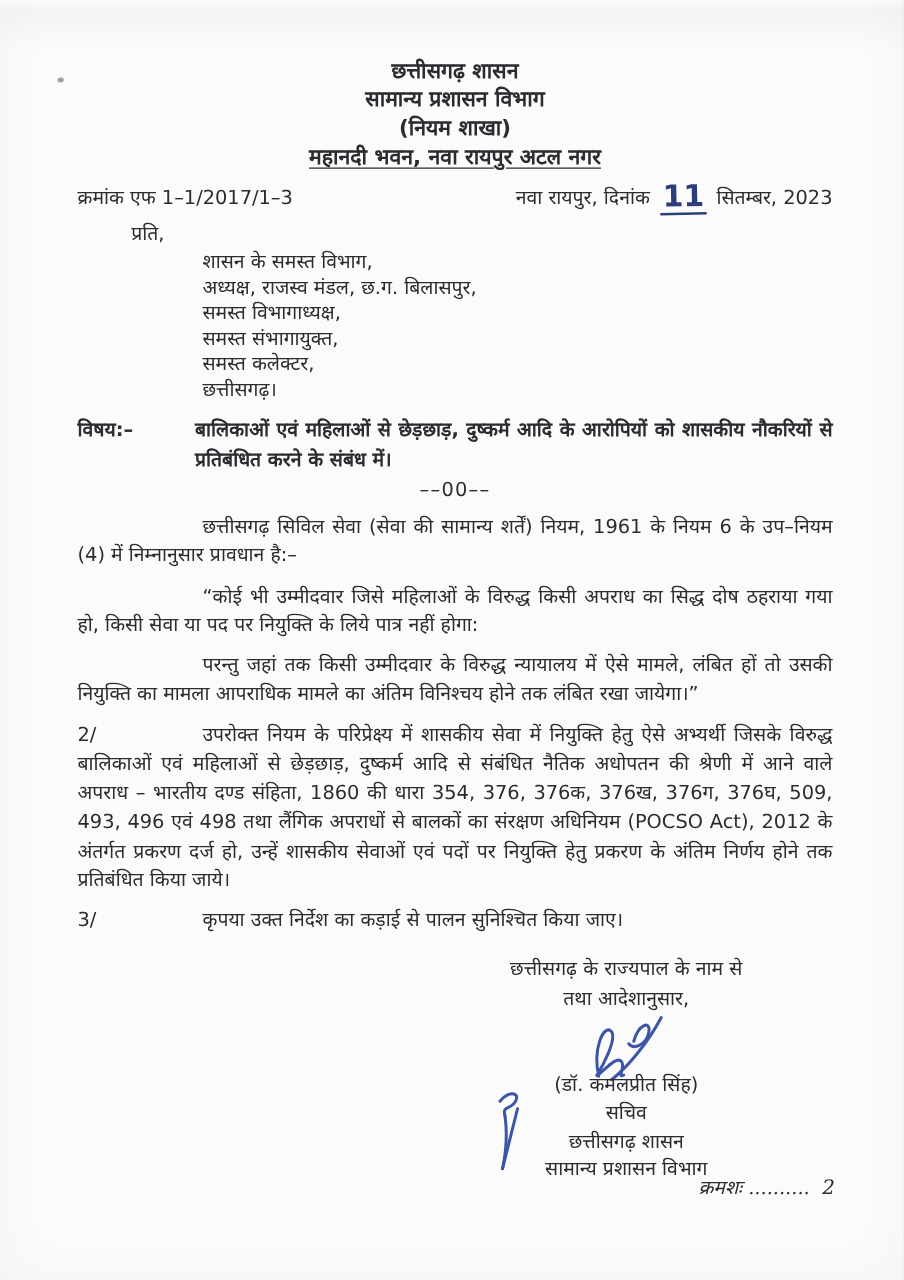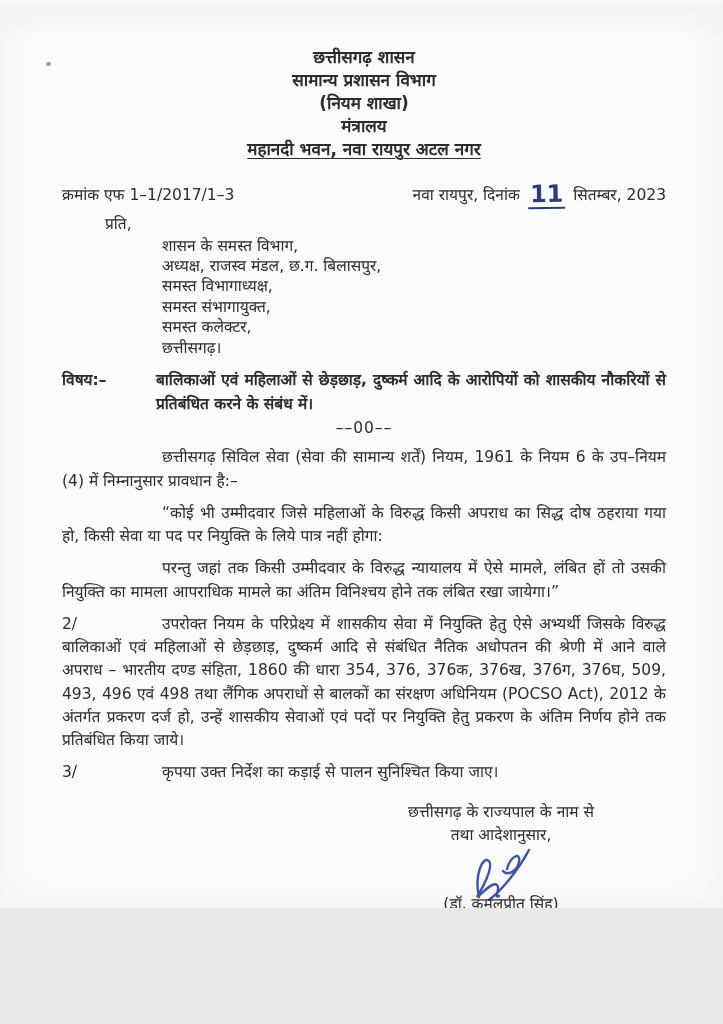--- a/index.html
+++ b/index.html
@@ -1,32 +1,32 @@
 <!DOCTYPE html>
 <html><head>
 <meta charset="utf-8">
 <style>
   * { box-sizing: border-box; }
   html, body { margin: 0; padding: 0; background: #e9e9ec; }
   .page {
     position: relative;
     width: 723px;
-    height: 908px;
+    height: 1024px;
     margin: 0 auto;
     background: linear-gradient(#ffffff 0px, #f6f6f9 10px, #fbfbfc 40px);
     box-shadow: inset 0 0 45px rgba(0,0,0,0.035);
     color: #2b2b30;
     font-family: "DejaVu Sans", sans-serif;
     font-size: 15.5px;
     padding: 46px 57px 0 62px;
     overflow: hidden;
   }
   .letterhead { text-align: center; font-weight: bold; font-size: 17px; line-height: 1.36; }
   .letterhead .addr-underline { text-decoration: underline; text-underline-offset: 3px; }
-  .ref-row { display: flex; justify-content: space-between; align-items: baseline; margin-top: 18px; }
+  .ref-row { display: flex; justify-content: space-between; align-items: baseline; margin-top: 5px; }
   .hand-date {
     display: inline-block;
     color: #2c3e7a;
     font-size: 24px;
     font-weight: 600;
     line-height: 1;
     border-bottom: 2px solid #2c3e7a;
     padding: 0 2px 1px 2px;
     transform: rotate(-1deg) translateY(2px);
     margin: 0 3px;
@@ -52,21 +52,20 @@
 </head>
 <body>
 
 <div class="page">
   <span class="scan-speck"></span>
 
   <div class="letterhead">
     <div>छत्तीसगढ़ शासन</div>
     <div>सामान्य प्रशासन विभाग</div>
     <div>(नियम शाखा)</div>
-    <div>मंत्रालय</div>
     <div class="addr-underline">महानदी भवन, नवा रायपुर अटल नगर</div>
   </div>
 
   <div class="ref-row">
     <span>क्रमांक एफ 1–1/2017/1–3</span>
     <span>
       <span>नवा रायपुर, दिनांक</span>
       <span class="hand-date">11</span>
       <span>सितम्बर, 2023</span>
     </span>

